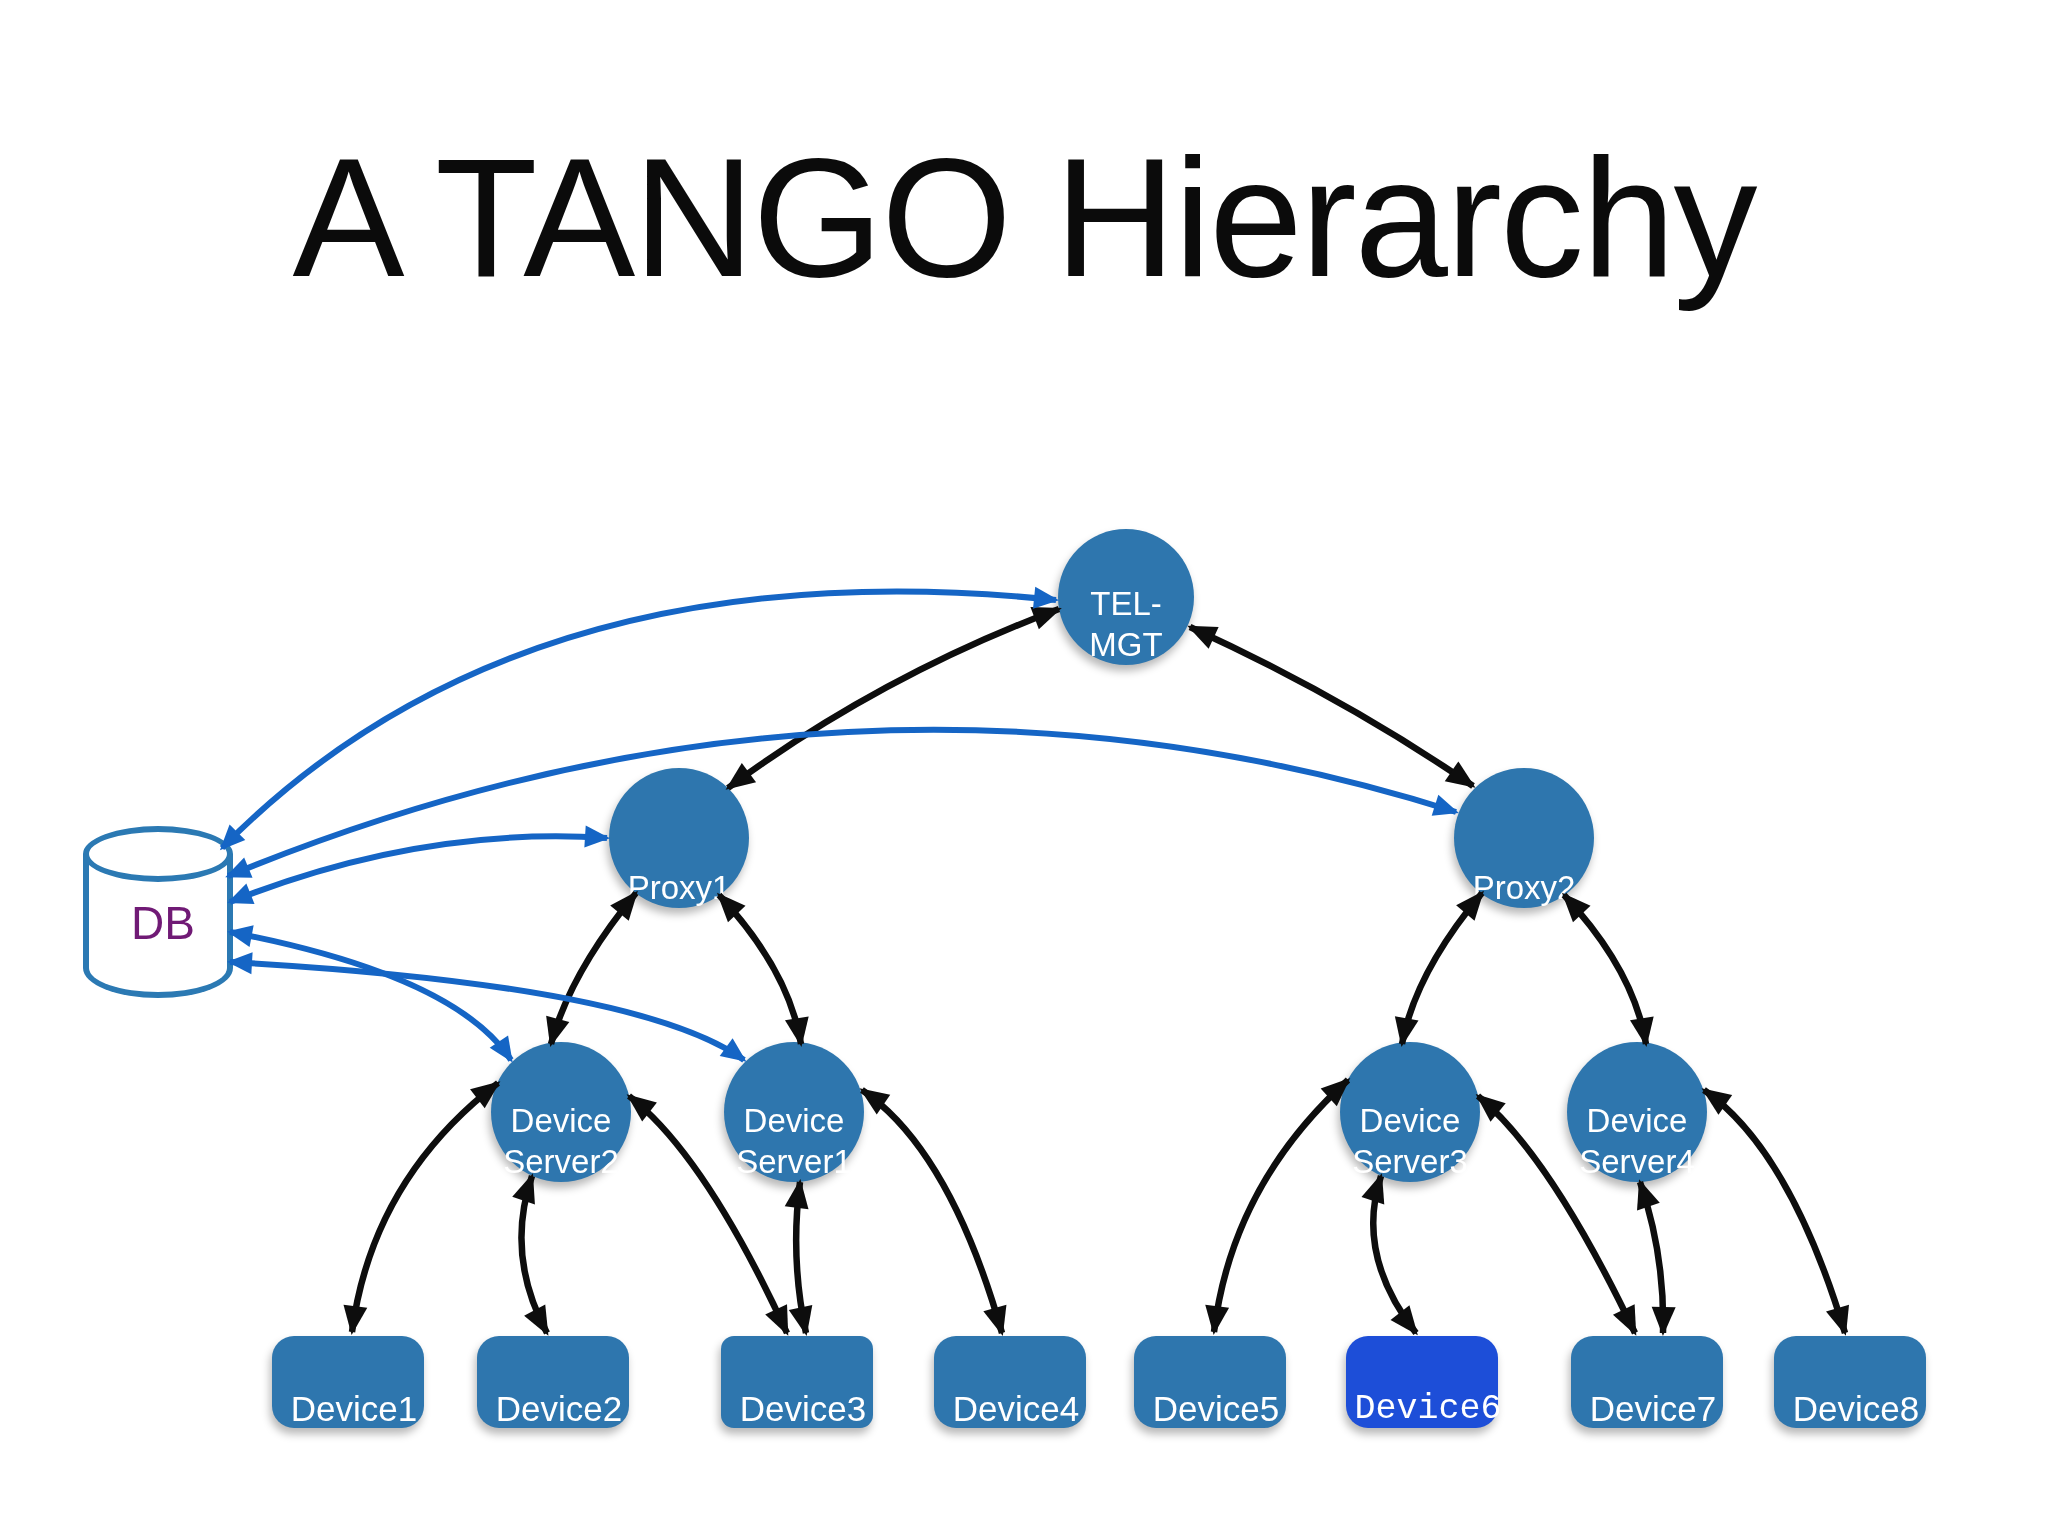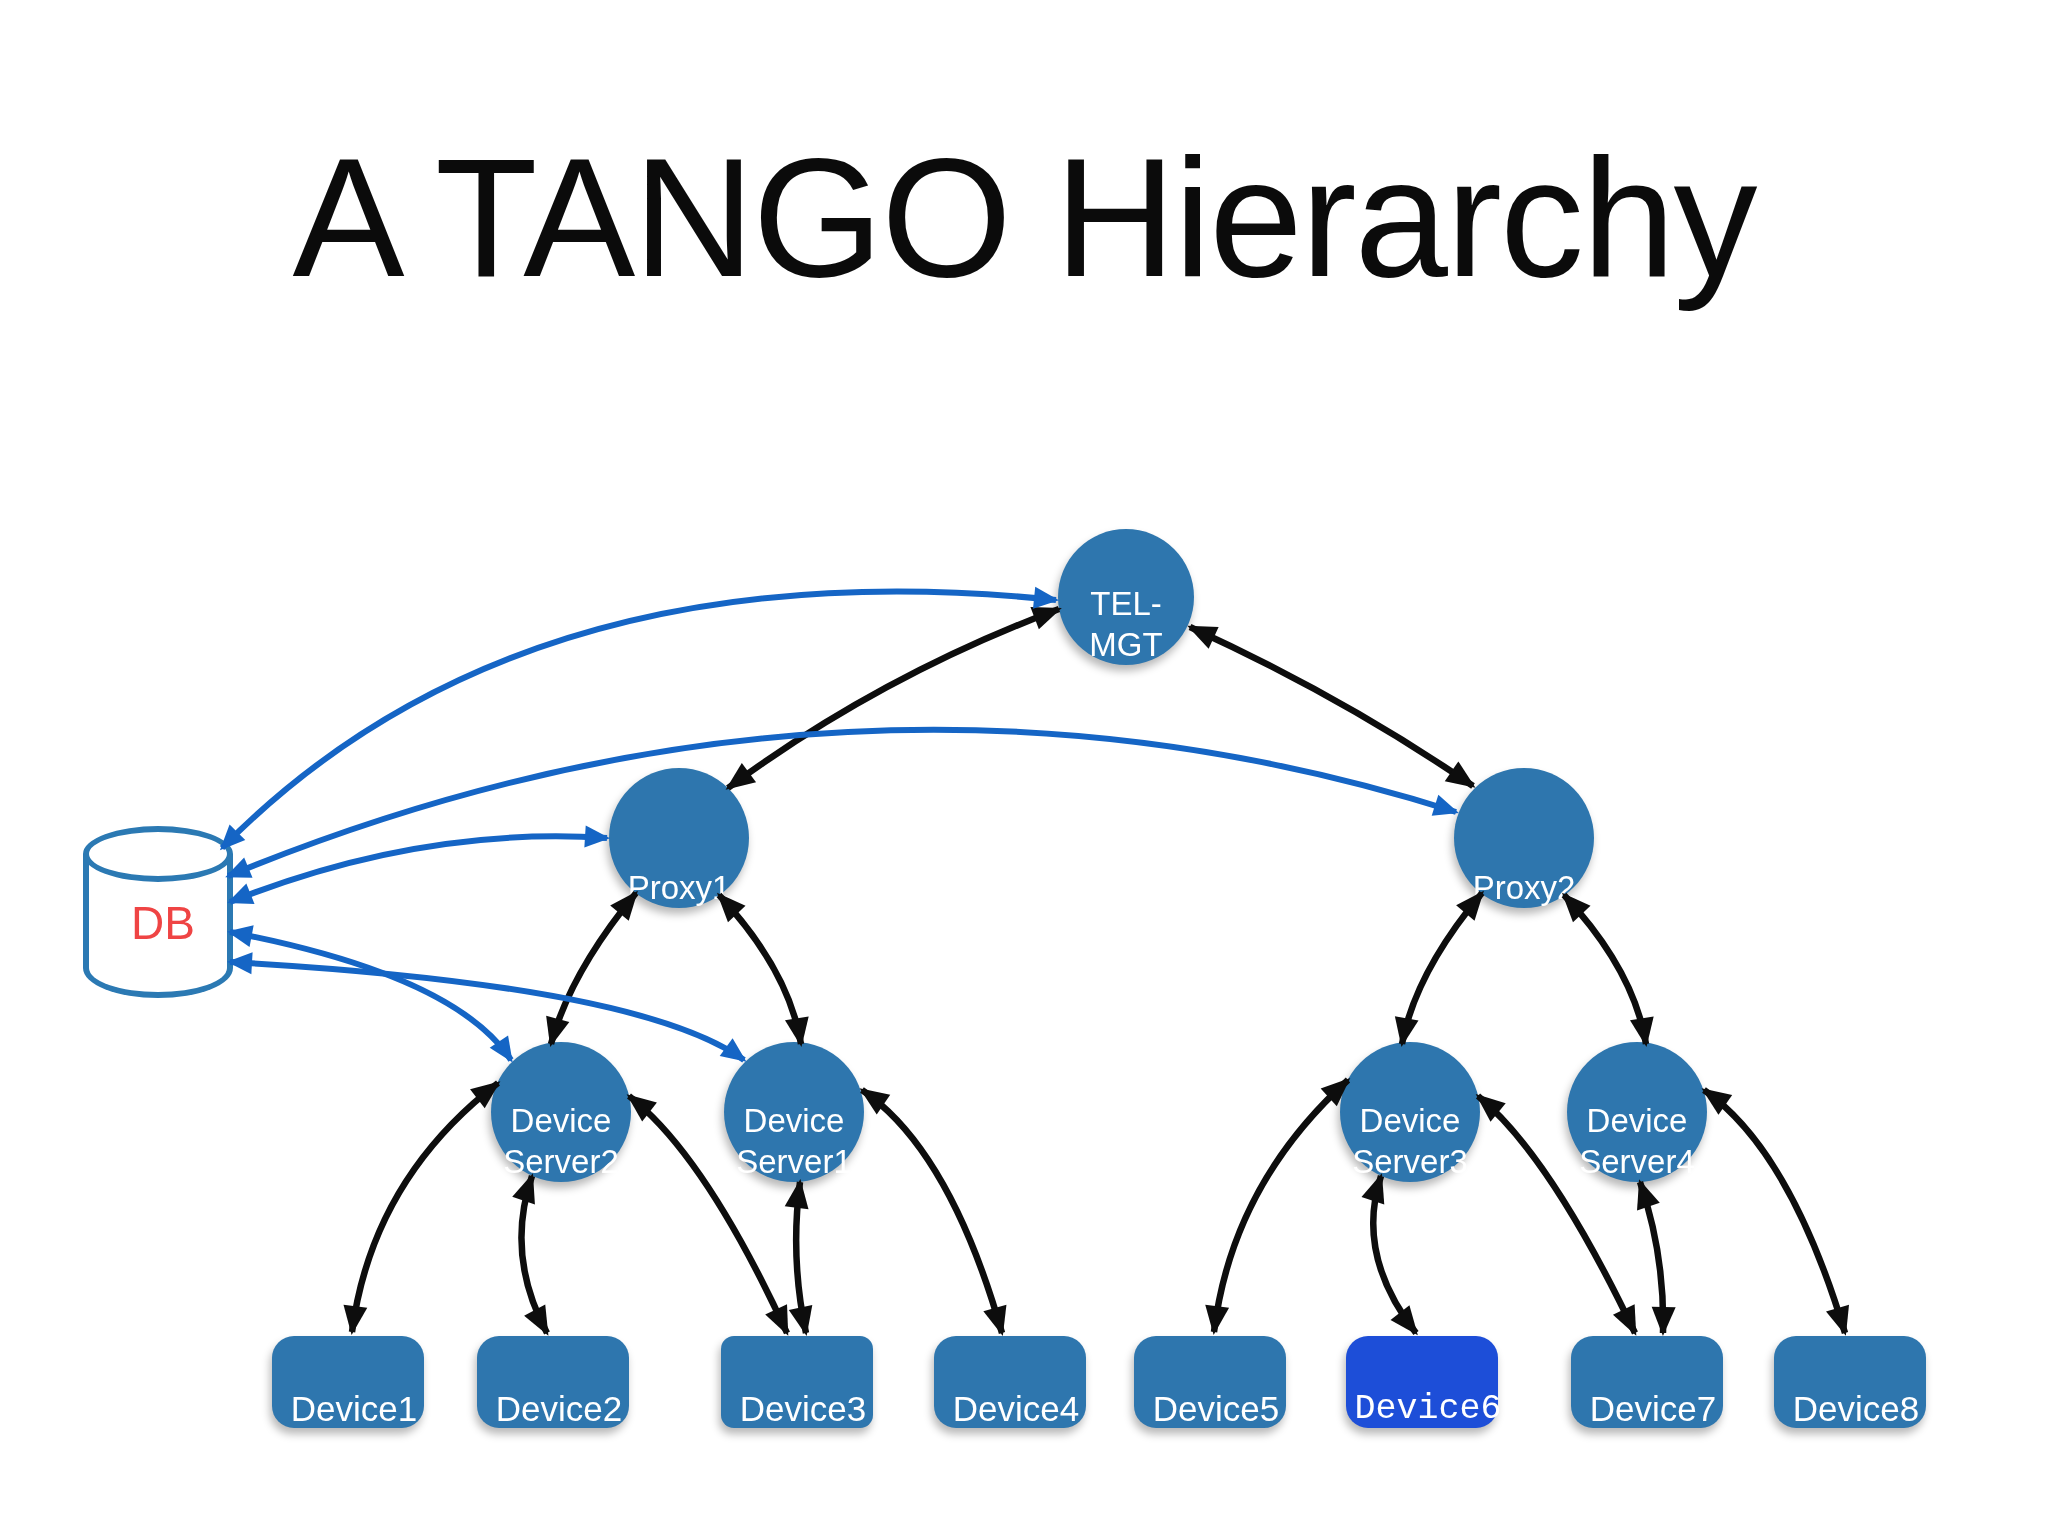--- a/index.html
+++ b/index.html
@@ -51,21 +51,21 @@
 <body style="background: rgb(255, 255, 255);">
 
 <main class="slide">
   <h1 class="page-title" style="color: rgb(11, 11, 11); text-align: center;">A TANGO Hierarchy</h1>
 
   <div class="diagram">
 
     <div class="db-wrap">
       <div class="db-body" style="border-color: rgb(43, 121, 179);"></div>
       <div class="db-top" style="border-color: rgb(43, 121, 179);"></div>
-      <span class="db-label" style="color: #ef4444; padding-left: 18px;">DB</span>
+      <span class="db-label" style="color: #701a75; padding-left: 18px;">DB</span>
     </div>
 
     <div id="nodes">
         <div class="node circle" style="left: 1058px; top: 529px; width: 136px; height: 136px; background: rgb(46, 118, 174); color: rgb(255, 255, 255);">
           <span>TEL-</span>
           <span>MGT</span>
         </div>
         <div class="node circle" style="left: 609px; top: 768px; width: 140px; height: 140px; background: rgb(46, 118, 174); color: rgb(255, 255, 255);">
           <span>Proxy1</span>
         </div>

